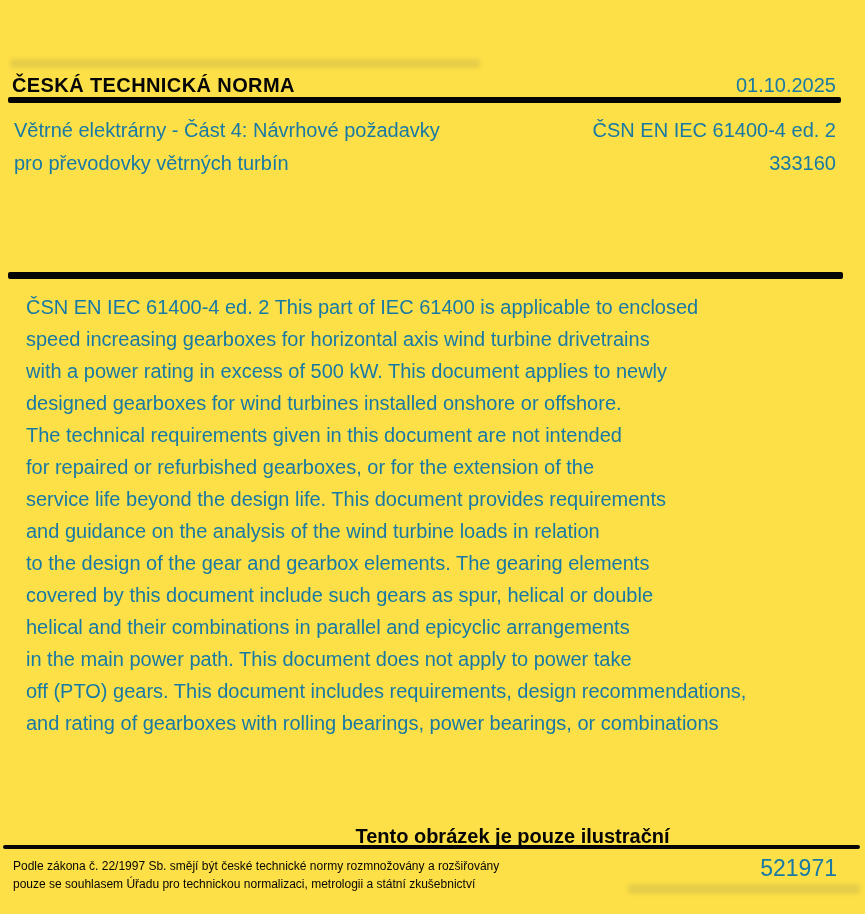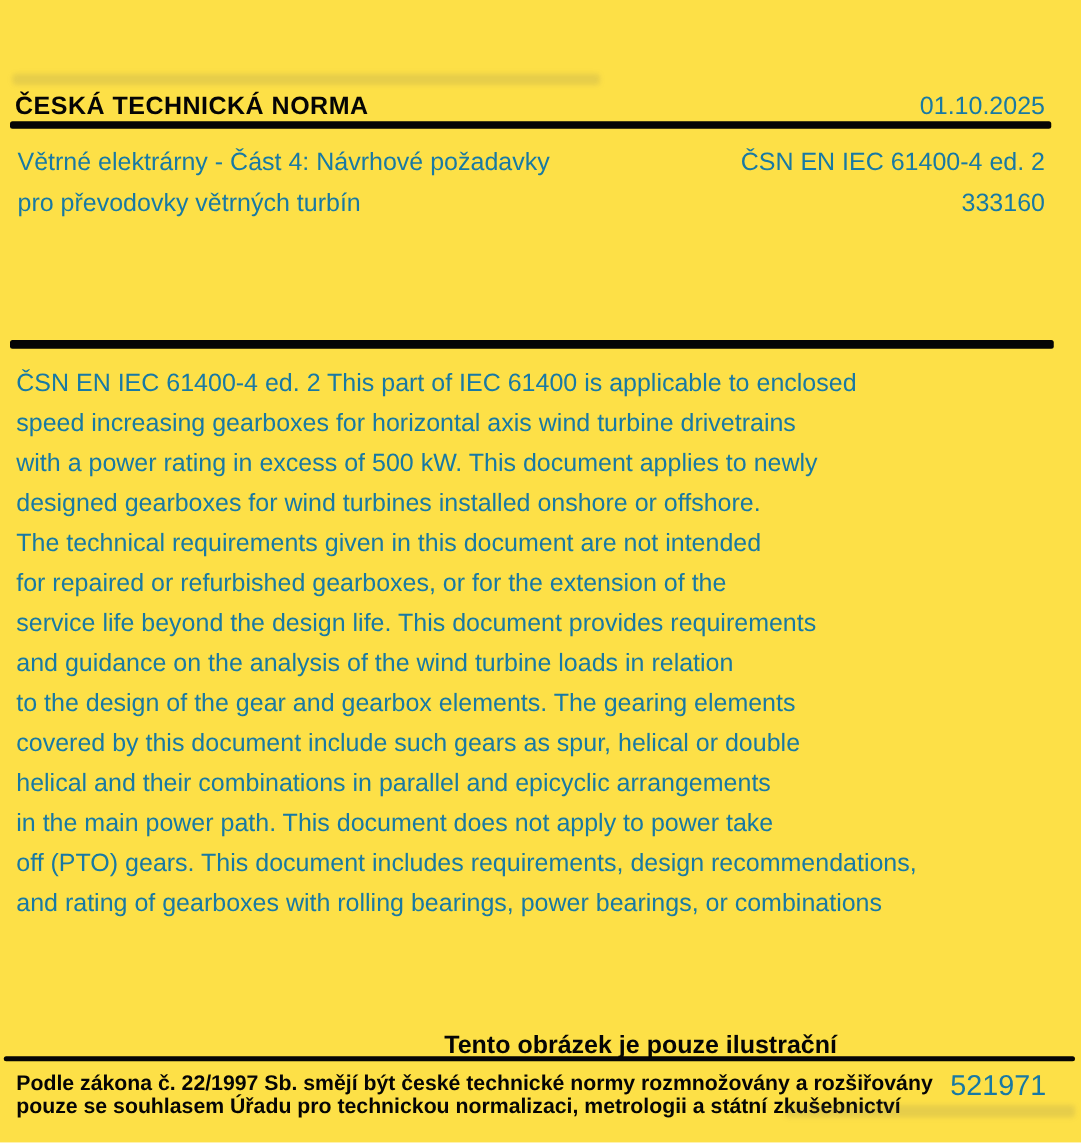--- a/index.html
+++ b/index.html
@@ -50,21 +50,21 @@
     position: absolute;
     right: 29px;
     top: 114px;
     font-size: 20px;
     line-height: 33px;
     text-align: right;
     white-space: nowrap;
   }
   .abstract {
     position: absolute;
-    left: 13px;
+    left: 26px;
     top: 291px;
     font-size: 20px;
     line-height: 32px;
     white-space: nowrap;
   }
   .illustration-note {
     position: absolute;
     left: 160px;
     width: 705px;
     top: 789px;
@@ -72,22 +72,22 @@
     font-size: 20px;
     font-weight: bold;
     color: #050505;
     white-space: nowrap;
     margin-top: 36px;
   }
   .footer-legal {
     position: absolute;
     left: 13px;
     top: 858px;
-    font-size: 17px;
-    font-weight: bold;
+    font-size: 12px;
+    font-weight: normal;
     color: #050505;
     line-height: 17.5px;
     white-space: nowrap;
   }
   .order-number {
     position: absolute;
     right: 28px;
     top: 855px;
     font-size: 23px;
     white-space: nowrap;

